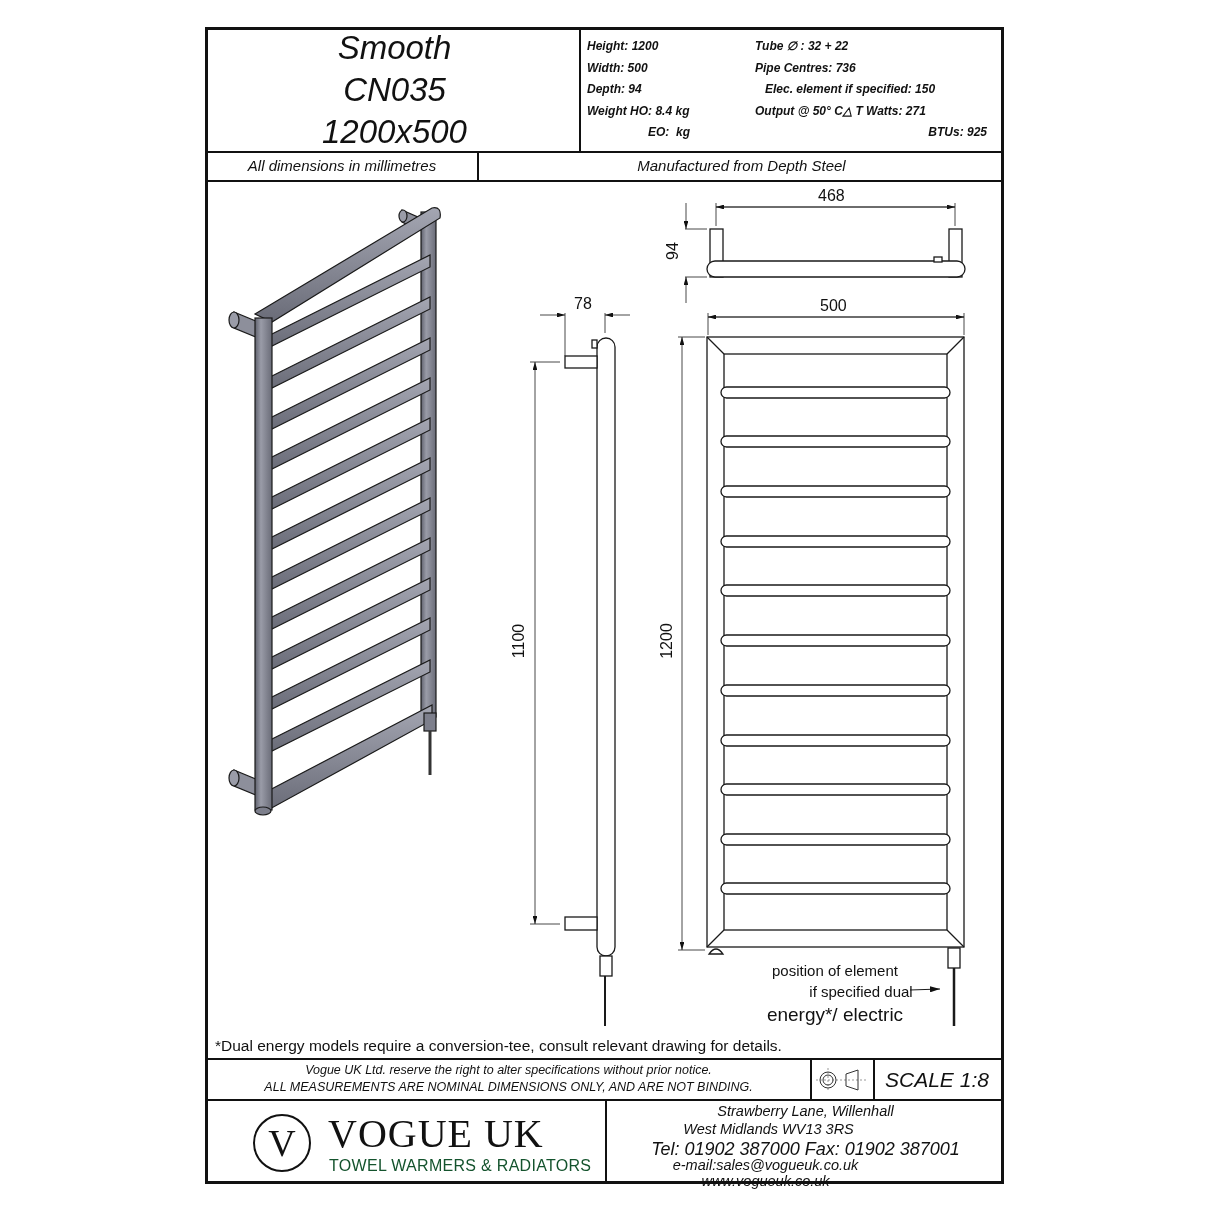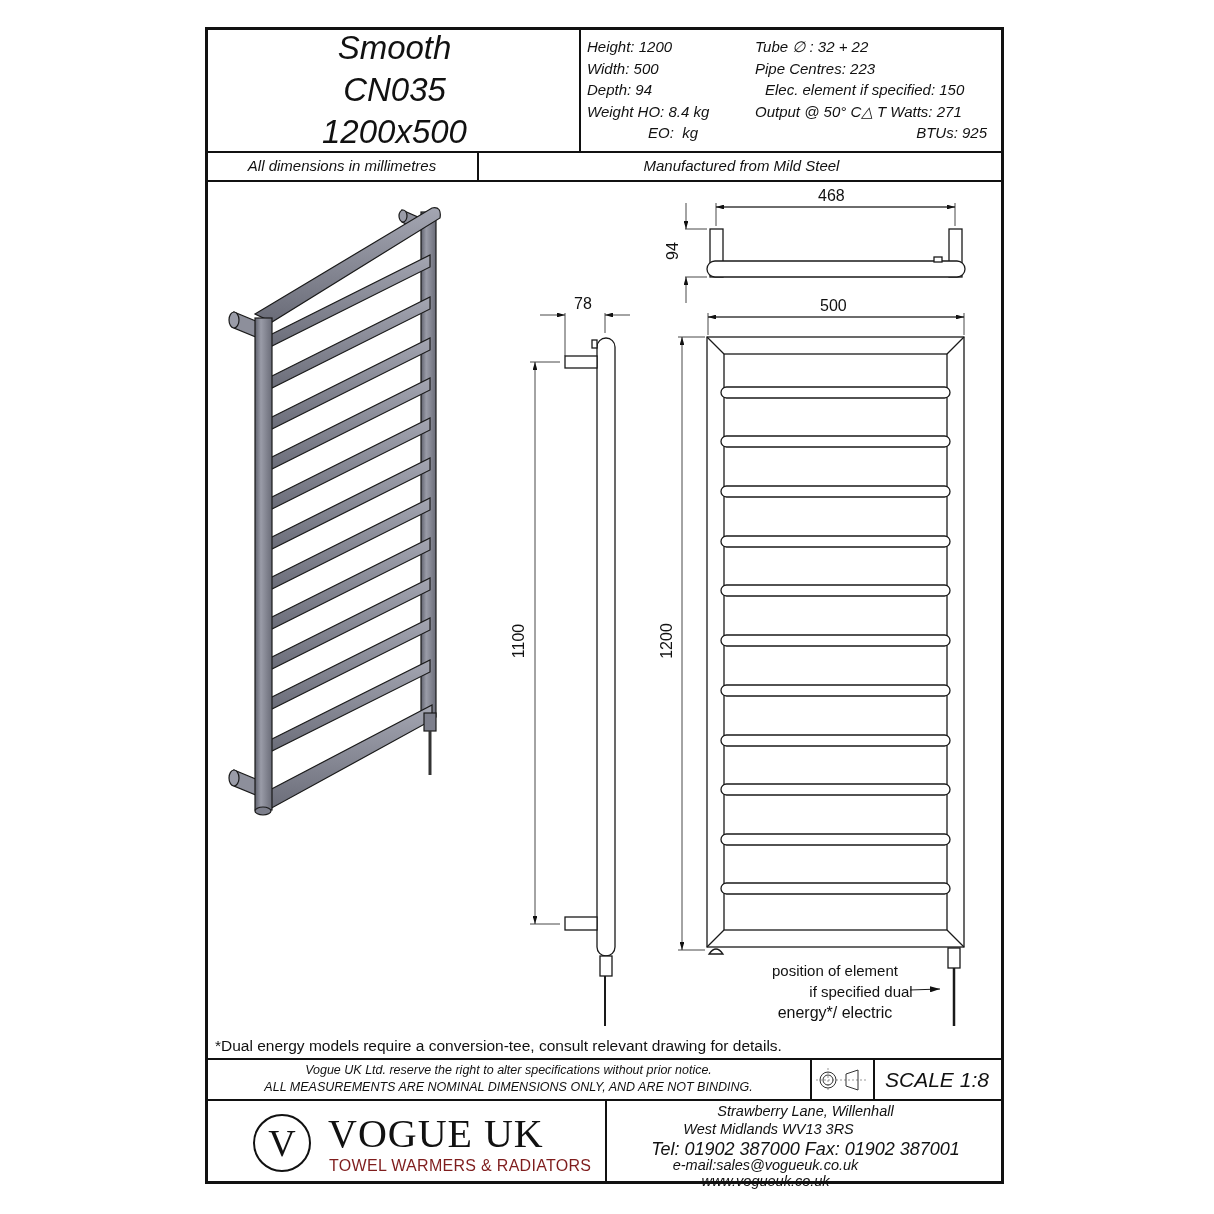--- a/index.html
+++ b/index.html
@@ -3,21 +3,21 @@
 <meta charset="utf-8">
 <style>
   html, body { margin:0; padding:0; background:#ffffff; }
   body { width:1214px; height:1214px; position:relative; overflow:hidden; font-family:"Liberation Sans", sans-serif; color:#111; }
   .sheet { position:absolute; left:205px; top:27px; width:799px; height:1157px; border:3px solid #111; box-sizing:border-box; }
   .abs { position:absolute; }
   .it { font-style:italic; }
   .hline { position:absolute; background:#111; height:2px; }
   .vline { position:absolute; background:#111; width:2px; }
   .title-line { position:absolute; left:0; width:375px; text-align:center; font-style:italic; font-size:33px; line-height:36px; }
-  .spec { position:absolute; font-style:italic; font-size:15px; line-height:21.5px; white-space:pre; }
+  .spec { position:absolute; font-style:italic; font-size:12px; line-height:21.5px; white-space:pre;font-weight:bold; }
   .center-text { position:absolute; text-align:center; }
   svg { position:absolute; left:0; top:0; }
   .logo-name { font-family:"Liberation Serif", serif; }
 </style>
 </head>
 <body>
 
 <div class="sheet"></div>
 
 <div class="title-line" style="left:207px; top:30px;">Smooth</div>
@@ -29,29 +29,29 @@
 
 <div>
   <div class="spec" style="left:587px; top:36px;">Height: 1200</div>
   <div class="spec" style="left:587px; top:58px;">Width: 500</div>
   <div class="spec" style="left:587px; top:79px;">Depth: 94</div>
   <div class="spec" style="left:587px; top:101px;">Weight HO: 8.4 kg</div>
   <div class="spec" style="left:648px; top:122px;">EO:  kg</div>
 </div>
 <div>
   <div class="spec" style="left:755px; top:36px;text-align:right;">Tube ∅ : 32 + 22</div>
-  <div class="spec" style="left:755px; top:58px;">Pipe Centres: 223</div>
+  <div class="spec" style="left:755px; top:58px;">Pipe Centres: 736</div>
   <div class="spec" style="left:755px; top:79px;margin-left:10px;">Elec. element if specified: 150</div>
   <div class="spec" style="left:755px; top:101px;text-align:center;">Output @ 50° C△ T Watts: 271</div>
   <div class="spec" style="left:755px; top:122px; width:232px; text-align:right;">BTUs: 925</div>
 </div>
 
 <div class="center-text it" style="left:207px; top:157px; width:270px; font-size:15px;">All dimensions in millimetres</div>
 <div class="vline" style="left:477px; top:152px; height:30px;"></div>
-<div class="center-text it" style="left:479px; top:157px; width:525px; font-size:15px;">Manufactured from Mild Steel</div>
+<div class="center-text it" style="left:479px; top:157px; width:525px; font-size:15px;">Manufactured from Depth Steel</div>
 <div class="hline" style="left:207px; top:180px; width:797px;"></div>
 
 <svg width="1214" height="1214" viewBox="0 0 1214 1214">
   <defs>
     <linearGradient id="tubeV" x1="0" x2="1" y1="0" y2="0">
       <stop offset="0" stop-color="#5f616d"></stop>
       <stop offset="0.35" stop-color="#9a9ca8"></stop>
       <stop offset="1" stop-color="#6a6c78"></stop>
     </linearGradient>
     <linearGradient id="tubeD" x1="0" x2="0" y1="0" y2="1">
@@ -177,21 +177,21 @@
 <div class="abs" style="left:818px; top:187px; font-size:16px;">468</div>
 <div class="abs" style="left:664px; top:242px; font-size:16px; transform:rotate(-90deg); transform-origin:center;">94</div>
 <div class="abs" style="left:820px; top:297px; font-size:16px;">500</div>
 <div class="abs" style="left:574px; top:295px; font-size:16px;">78</div>
 <div class="abs" style="left:502px; top:632px; font-size:16px; transform:rotate(-90deg);">1100</div>
 <div class="abs" style="left:649px; top:632px; font-size:16px; transform:rotate(-90deg);">1200</div>
 
 <div>
   <div class="center-text" style="left:750px; top:962px; width:170px; font-size:15px;">position of element</div>
   <div class="center-text" style="left:776px; top:983px; width:170px; font-size:15px;">if specified dual</div>
-  <div class="center-text" style="left:750px; top:1004px; width:170px; font-size:16px;">energy*/ electric</div>
+  <div class="center-text" style="left:750px; top:1004px; width:170px; font-size:19px;">energy*/ electric</div>
 </div>
 
 <div class="abs" style="left:215px; top:1037px; font-size:15.5px;">*Dual energy models require a conversion-tee, consult relevant drawing for details.</div>
 <div class="hline" style="left:207px; top:1058px; width:797px;"></div>
 
 <div class="center-text it" style="left:207px; top:1063px; width:603px; font-size:12.5px;">Vogue UK Ltd. reserve the right to alter specifications without prior notice.</div>
 <div class="center-text it" style="left:207px; top:1080px; width:603px; font-size:12.5px;">ALL MEASUREMENTS ARE NOMINAL DIMENSIONS ONLY, AND ARE NOT BINDING.</div>
 <div class="vline" style="left:810px; top:1059px; height:41px;"></div>
 <svg style="left:814px; top:1066px;" width="60" height="28" viewBox="0 0 60 28">
   <circle cx="14" cy="14" r="8" fill="none" stroke="#333" stroke-width="1"></circle>
@@ -202,21 +202,21 @@
 </svg>
 <div class="vline" style="left:873px; top:1059px; height:41px;"></div>
 <div class="abs it" style="left:885px; top:1068px; font-size:21px;">SCALE 1:8</div>
 <div class="hline" style="left:207px; top:1099px; width:797px;"></div>
 
 <div>
   <div class="abs" style="left:253px; top:1114px; width:58px; height:58px; border:2px solid #111; border-radius:50%; box-sizing:border-box; text-align:center;">
     <span class="logo-name" style="font-size:38px; line-height:54px;">V</span>
   </div>
   <div class="abs logo-name" style="left:328px; top:1110px; font-size:40px; letter-spacing:1px;">VOGUE UK</div>
-  <div class="abs" style="left:329px; top:1157px; font-size:16px; letter-spacing:0.3px; color:#7f1d1d;">TOWEL WARMERS &amp; RADIATORS</div>
+  <div class="abs" style="left:329px; top:1157px; font-size:16px; letter-spacing:0.3px; color:#14532d;">TOWEL WARMERS &amp; RADIATORS</div>
 </div>
 <div class="vline" style="left:605px; top:1100px; height:84px;"></div>
 <div>
   <div class="center-text it" style="left:607px; top:1103px; width:397px; font-size:14.5px;">Strawberry Lane, Willenhall</div>
   <div class="center-text it" style="left:607px; top:1121px; width:323px; font-size:14.5px;">West Midlands WV13 3RS</div>
   <div class="center-text it" style="left:607px; top:1139px; width:397px; font-size:18px;">Tel: 01902 387000  Fax: 01902 387001</div>
   <div class="center-text it" style="left:607px; top:1157px; width:317px; font-size:14.5px;">e-mail:sales@vogueuk.co.uk  www.vogueuk.co.uk</div>
 </div>
 
 </body></html>

